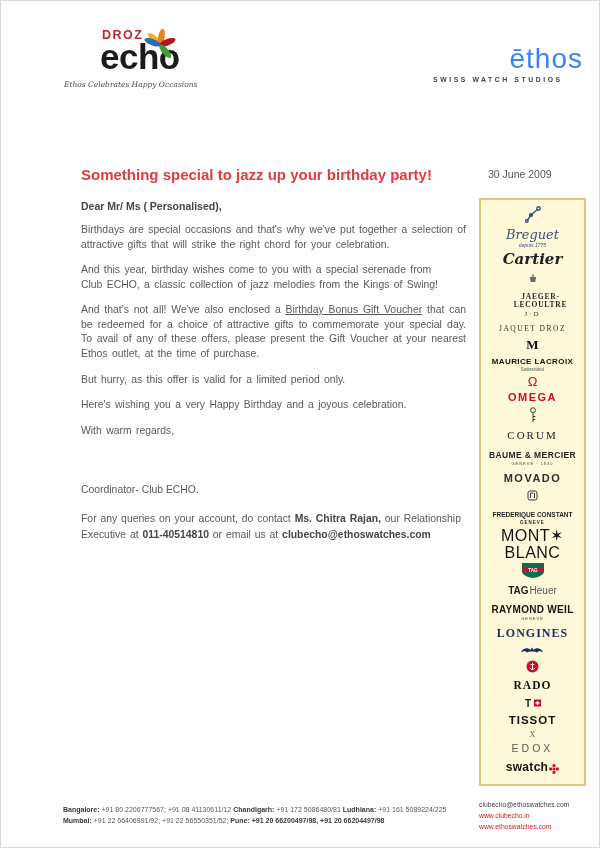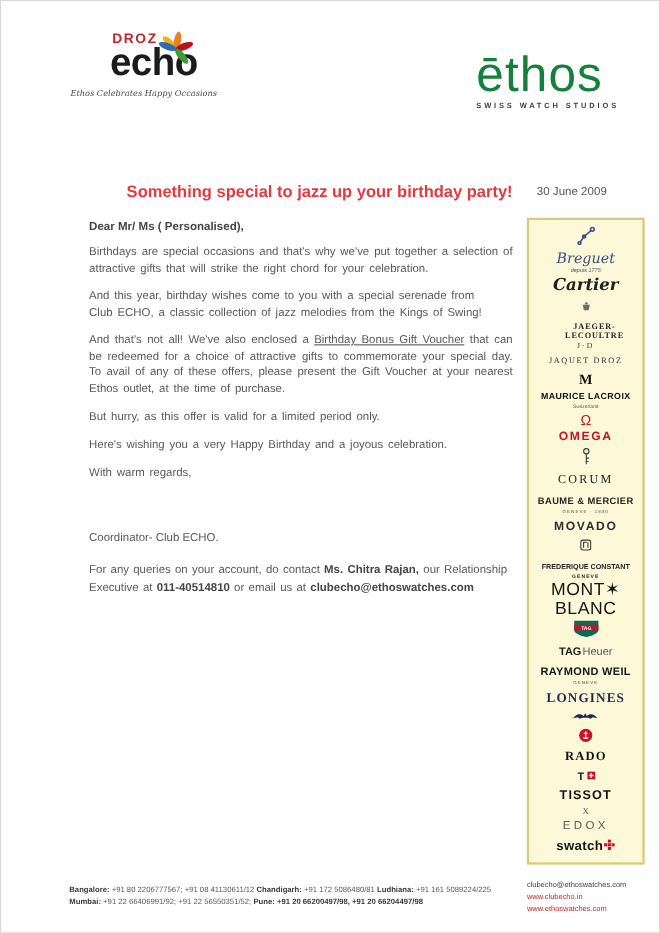--- a/index.html
+++ b/index.html
@@ -9,43 +9,43 @@
   
   .club-logo{position:absolute;left:63px;top:28px;width:140px;}
   .club-word{margin-left:38px;color:#c4262b;font-weight:bold;font-size:12.5px;letter-spacing:1.5px;line-height:1;}
   .echo-word{margin-left:36px;color:#1b1b1b;font-weight:bold;font-size:35px;line-height:.84;letter-spacing:-.5px;}
   .flower{position:absolute;left:74px;top:-8px;}
   .club-tagline{margin-top:9px;font-family:"DejaVu Serif",serif;font-style:italic;font-size:7.5px;
                 color:#4b4b4d;white-space:nowrap;}
 
   
   .ethos-logo{position:absolute;right:16px;top:44px;width:150px;}
-  .ethos-word{color:#15803d;font-size:45px;line-height:1;letter-spacing:1px;}
+  .ethos-word{color:#3b82f6;font-size:28px;line-height:1;letter-spacing:1px;text-align:right;}
   .ethos-sub{font-size:6.8px;letter-spacing:2.6px;color:#3f3f41;margin-top:3px;font-weight:bold;}
 
   
   .date{position:absolute;left:487px;top:167px;font-size:10.5px;color:#57575a;}
   .letter{position:absolute;left:80px;top:165px;width:385px;color:#58595b;}
-  .headline{font-size:15px;font-weight:bold;color:#e13b40;text-align:right;margin:0 0 17px 0;}
+  .headline{font-size:15px;font-weight:bold;color:#e13b40;text-align:left;margin:0 0 17px 0;}
   .salutation{font-weight:bold;color:#4c4c4f;font-size:10.5px;margin:0 0 11px;}
   .para{font-size:10.4px;line-height:1.4;margin:0 0 11px;word-spacing:1.5px;}
   #paragraphs .para:nth-child(1),#paragraphs .para:nth-child(3){text-align:justify;}
   .signature{margin-top:46px;font-size:10.4px;}
   .sig-name{font-weight:bold;color:#4c4c4f;}
   .queries{margin-top:16px;font-size:10.4px;line-height:1.5;word-spacing:1px;}
   .b{font-weight:bold;color:#46464a;}
   .u{text-decoration:underline;}
 
   
   .sidebar{position:absolute;left:478px;top:197px;width:107px;height:588px;background:#fcf8d8;
            border:2px solid #dbc87c;box-sizing:border-box;display:flex;flex-direction:column;
            justify-content:space-around;align-items:center;padding:5px 2px;}
   .brand{text-align:center;line-height:1.05;}
   .b-top{line-height:1;}
-  .b-namerow{display:inline-flex;align-items:center;gap:1px;}
+  .b-namerow{display:inline-flex;align-items:flex-start;gap:1px;}
   .b-breguet .b-name{font-family:"DejaVu Serif",serif;font-style:italic;font-size:13px;color:#3a5080;}
   .b-breguet .b-sub{font-size:5px;color:#3a5080;font-style:italic;}
   .b-cartier .b-name{font-family:"DejaVu Serif",serif;font-style:italic;font-weight:bold;font-size:15px;color:#202020;}
   .b-jlc .b-name{font-family:"Liberation Serif",serif;font-weight:bold;font-size:7.5px;letter-spacing:.8px;color:#262626;margin-left:16px;}
   .b-jd .b-top{font-family:"Liberation Serif",serif;font-size:7px;letter-spacing:2px;color:#333;}
   .b-jd .b-name{font-family:"Liberation Serif",serif;font-size:7.5px;letter-spacing:1.5px;color:#333;}
   .b-ml .b-top{font-family:"Liberation Serif",serif;font-weight:bold;font-size:13px;color:#111;}
   .b-ml .b-name{font-weight:bold;font-size:8px;letter-spacing:.4px;color:#111;}
   .b-ml .b-sub{font-size:4.5px;color:#555;}
   .b-omega{color:#c8102e;}

